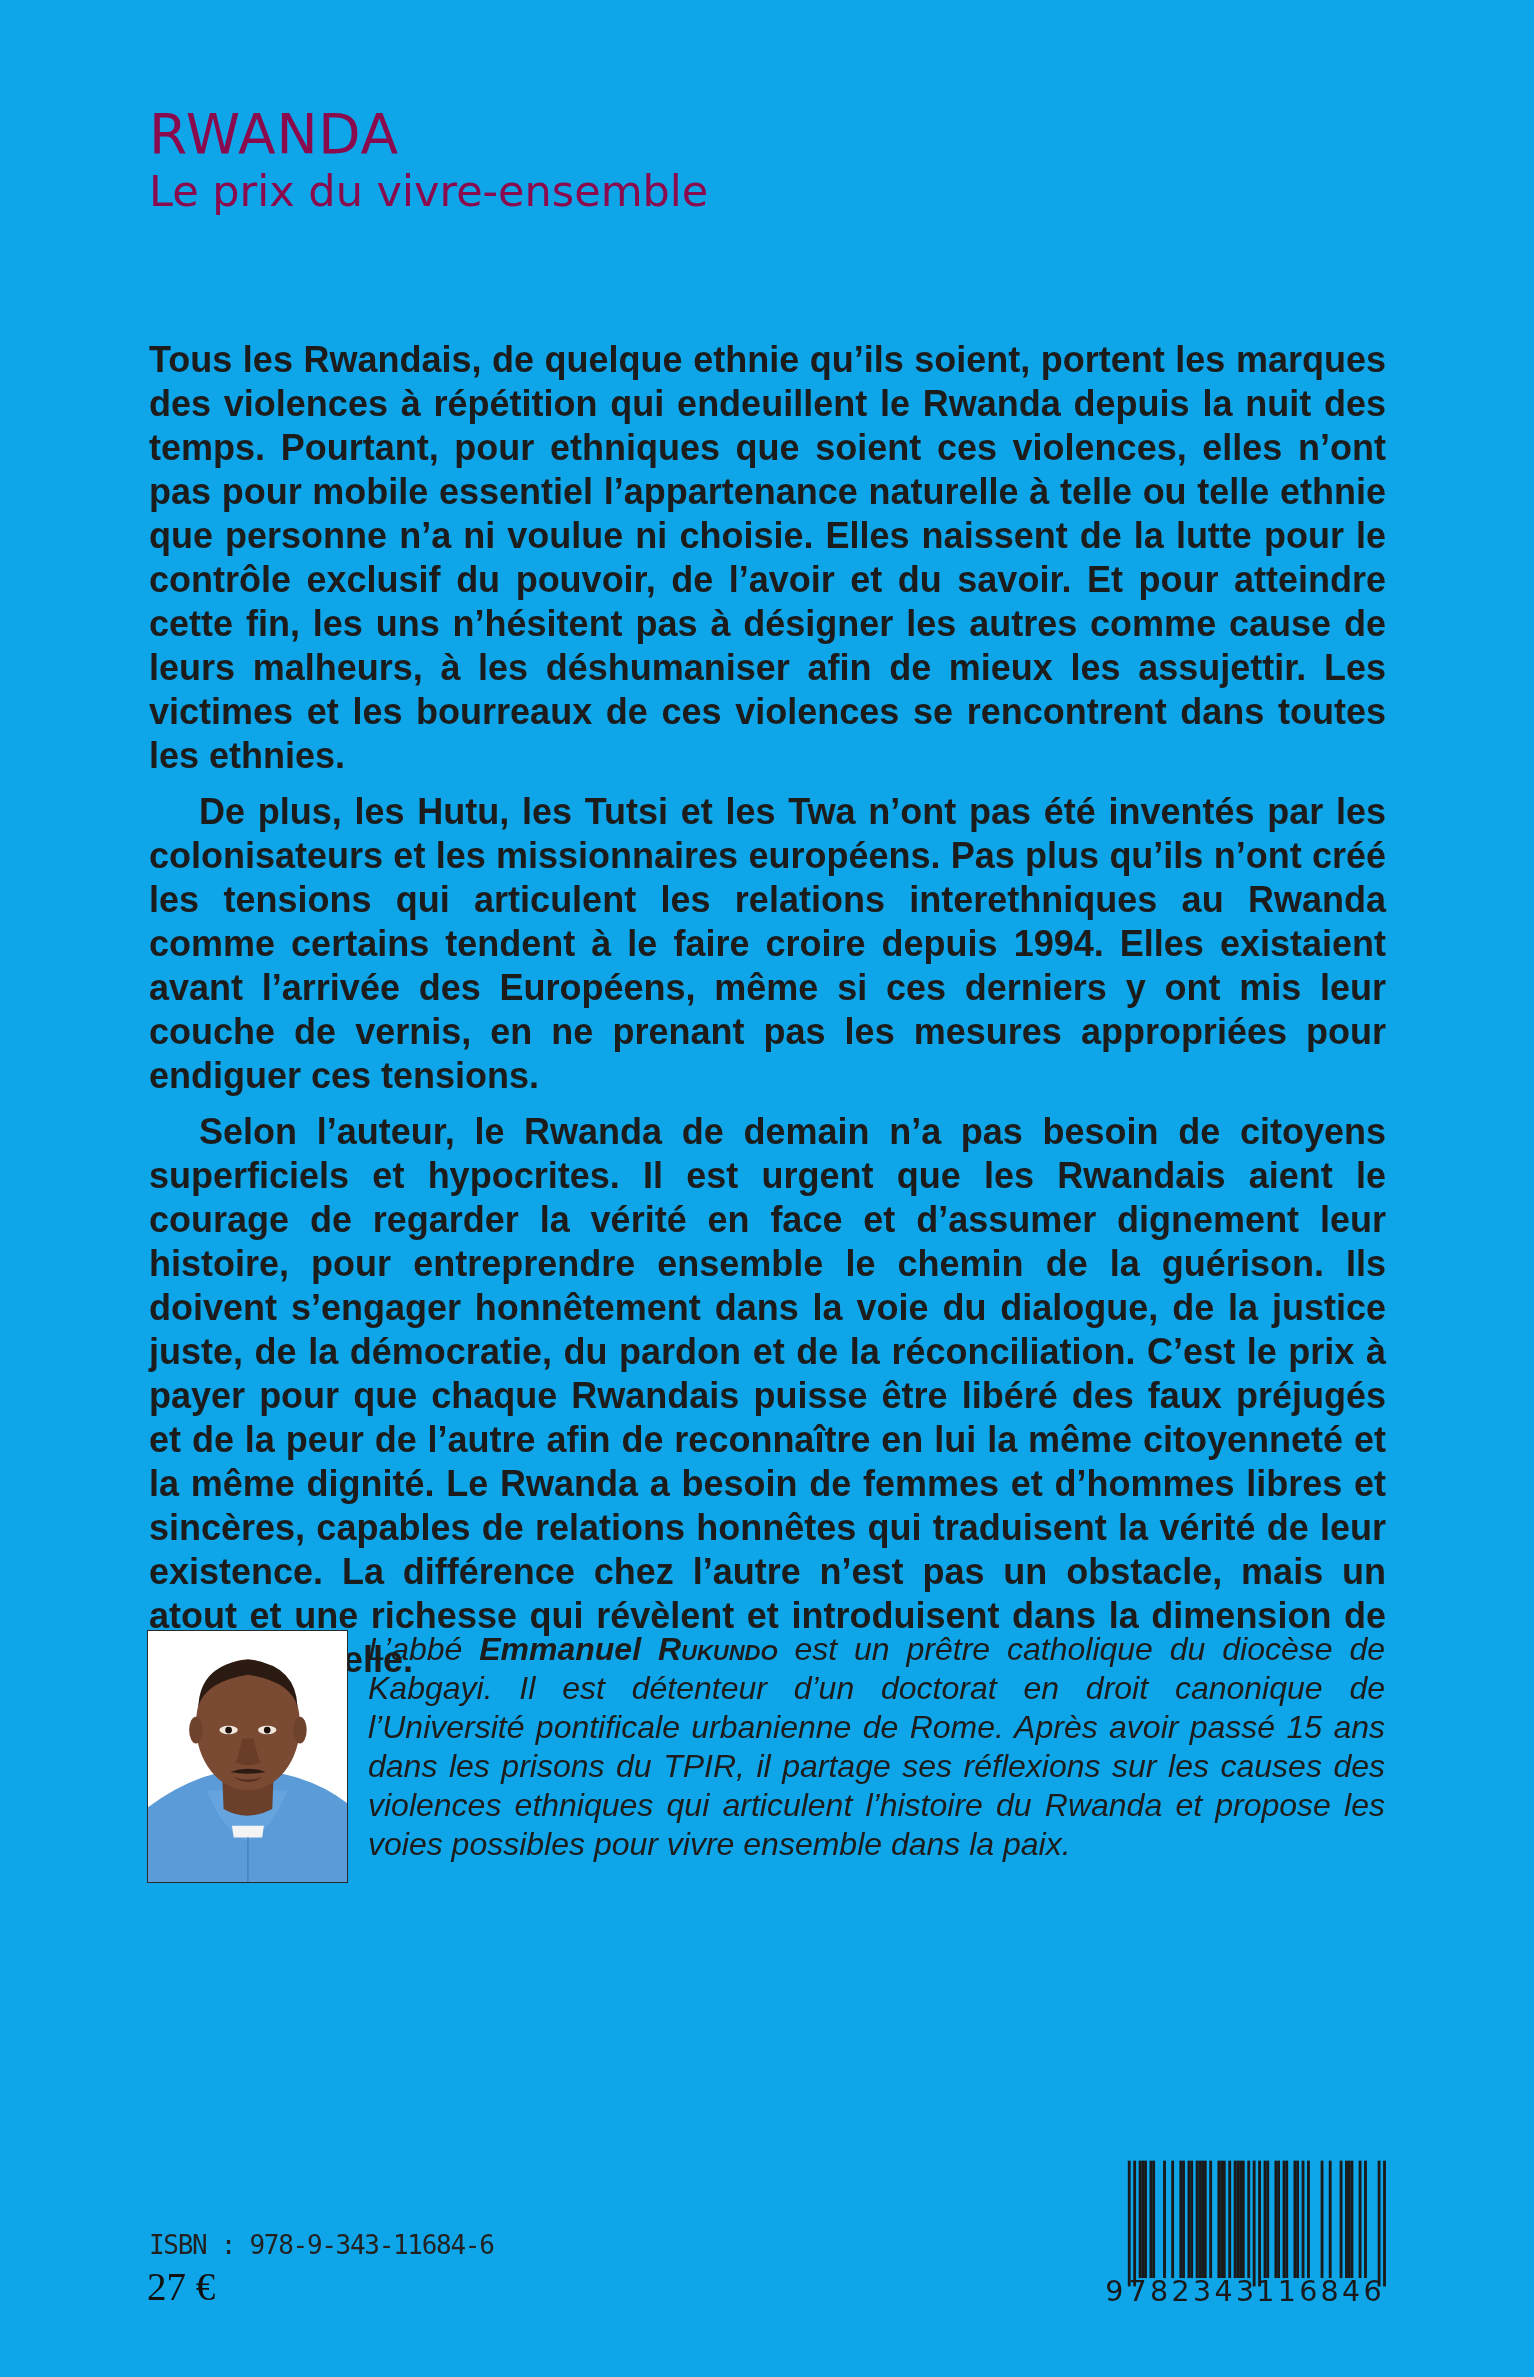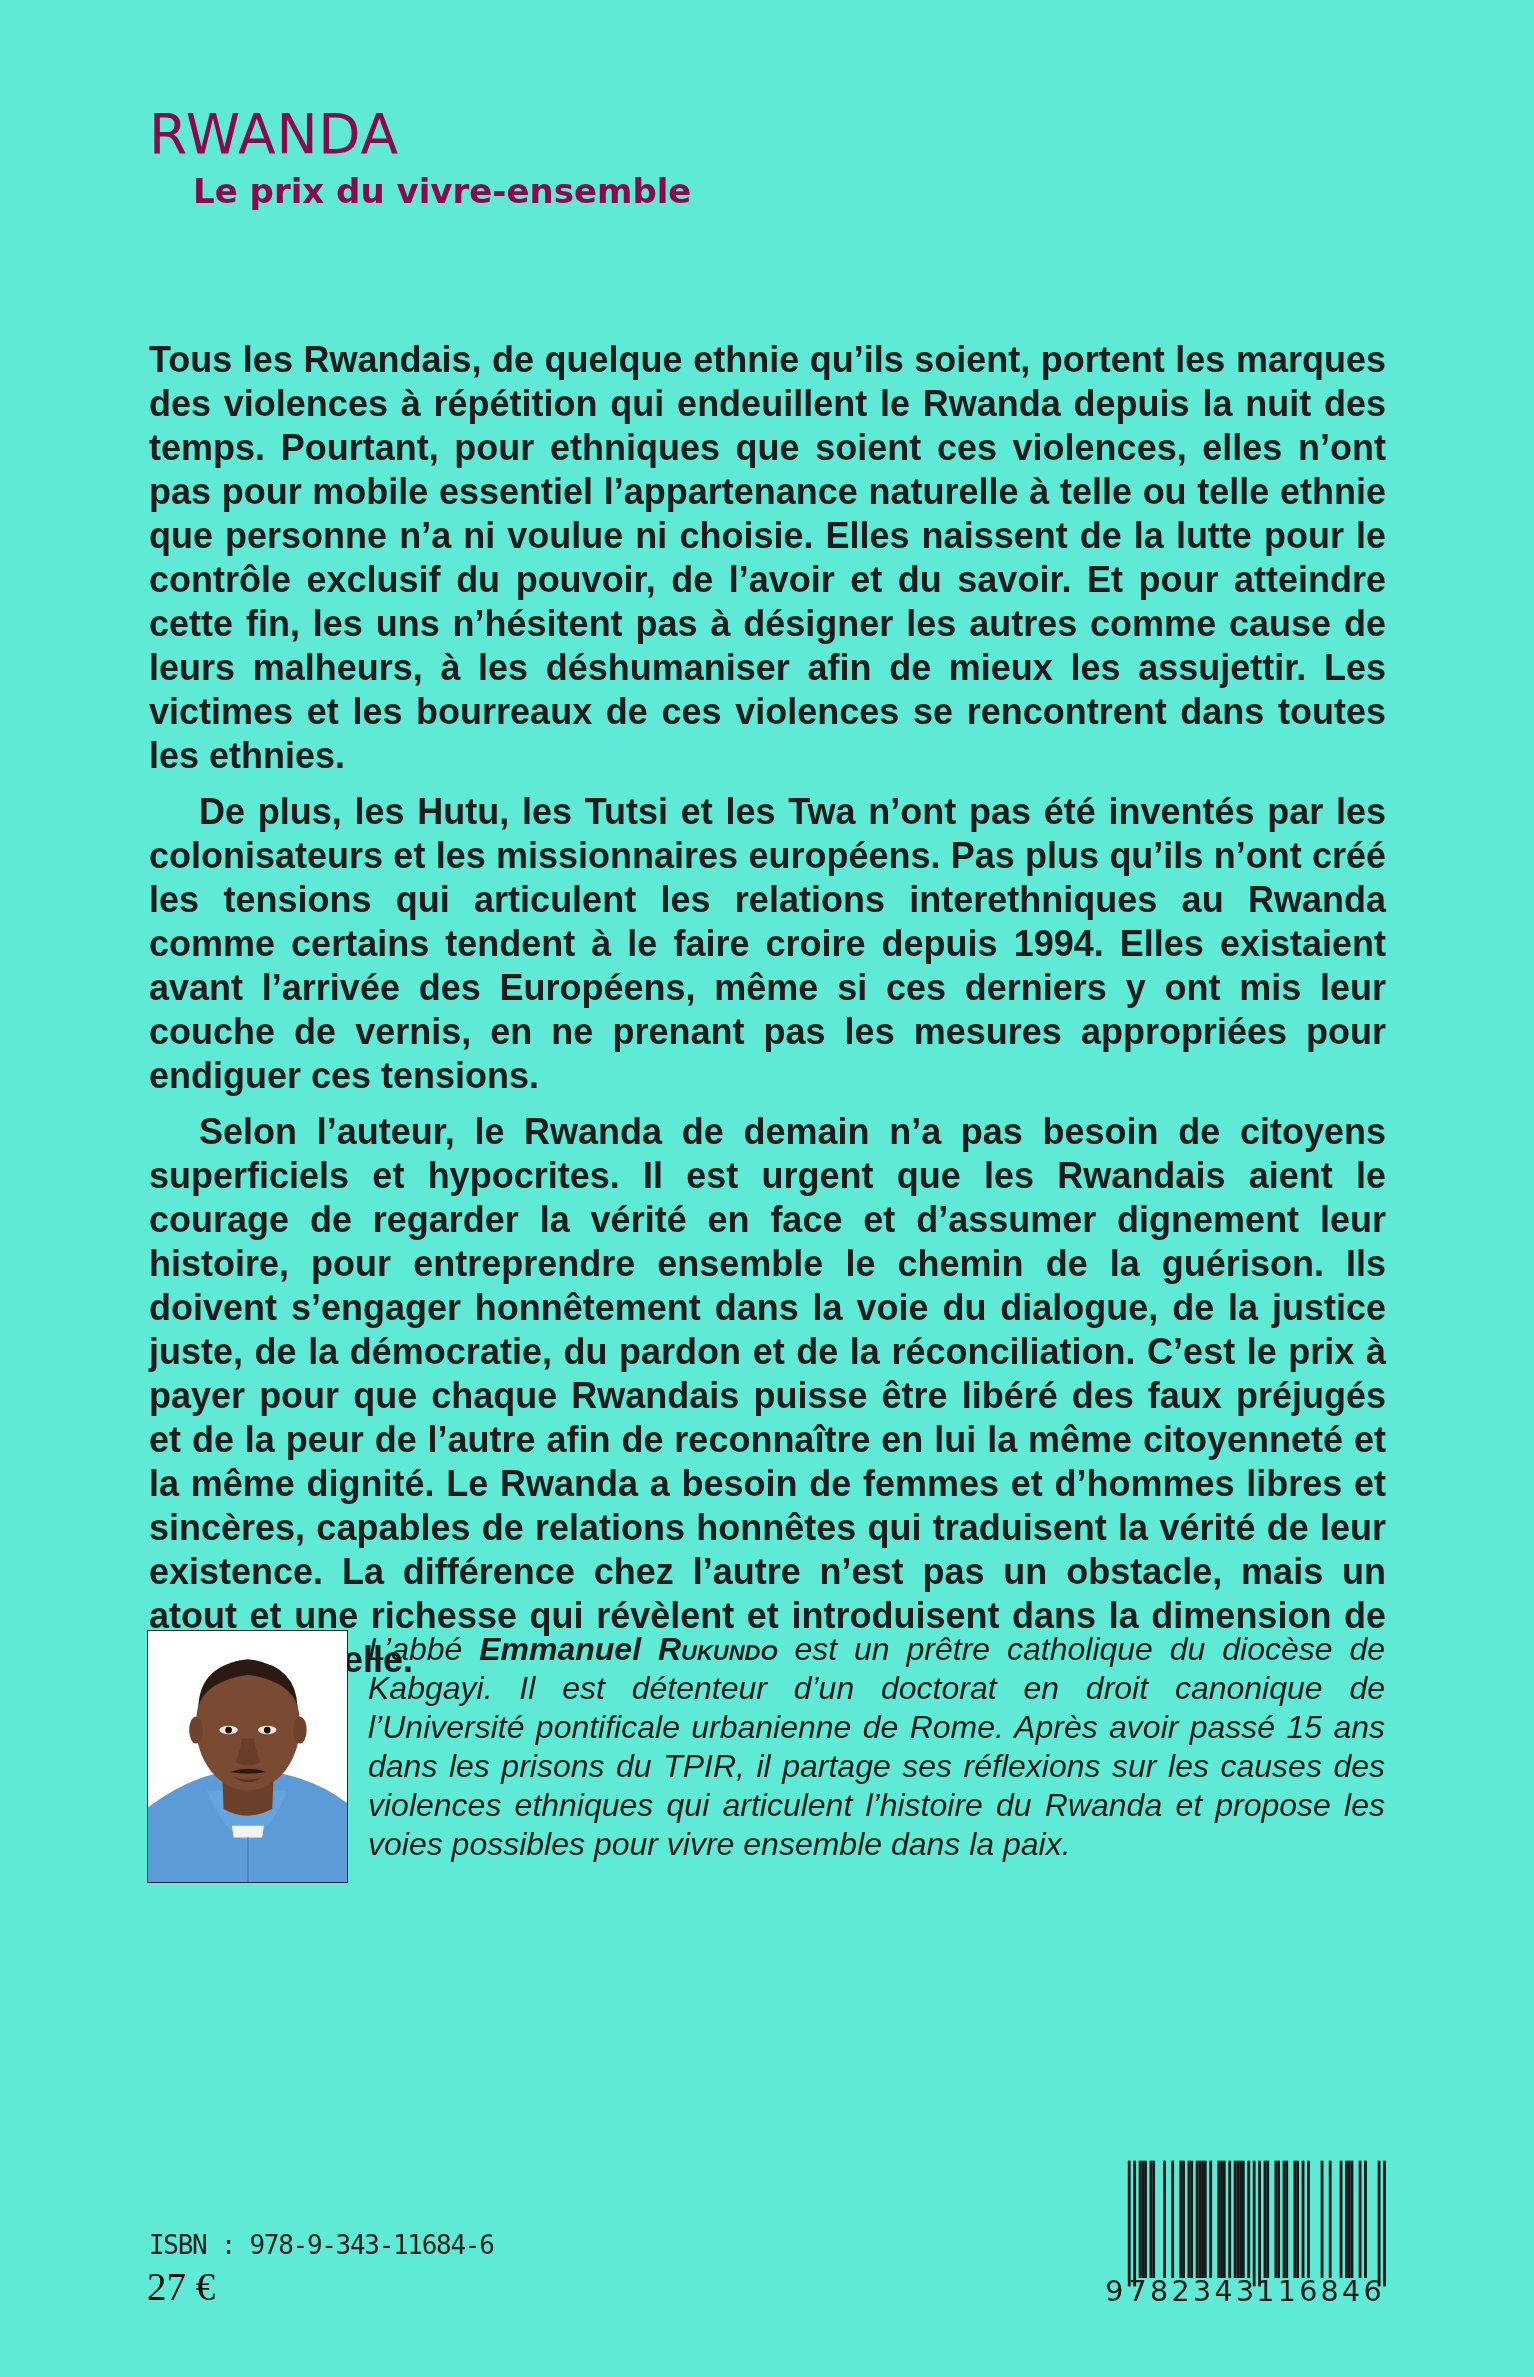--- a/index.html
+++ b/index.html
@@ -1,22 +1,22 @@
 <!DOCTYPE html>
 <html style="font-size:13.4px"><head>
 <meta charset="utf-8">
 <style>
   html, body { margin: 0; padding: 0; background: #ffffff; }
   body { width: 1535px; height: 2377px; position: relative; overflow: hidden; color: #1a1a1a; }
-  .page { position: absolute; left: 0; top: 0; width: 1535px; height: 2377px; background: #5eead4; }
+  .page { position: absolute; left: 0; top: 0; width: 1535px; height: 2377px; background: #0ea5e9; }
 
   .title-block { position: absolute; left: 149px; top: 102px; color: #8a0a4e; font-family: "DejaVu Sans", sans-serif; }
   .title-1 { font-size: 55px; line-height: 64px; letter-spacing: 0.8px; font-weight: 400; }
   .title-2 { font-size: 55px; line-height: 67px; font-weight: 400; letter-spacing: -0.4px; }
-  .title-3 { font-size: 34px; line-height: 54px; font-weight: 700; margin-top: -1.7px; margin-left: 44px; }
+  .title-3 { font-size: 43px; line-height: 54px; font-weight: 400; margin-top: -1.7px; }
 
   .body-text {
     position: absolute; left: 149px; top: 338px; width: 1237px;
     font-family: "Liberation Sans", sans-serif; font-size: 36px; line-height: 44px;
     text-align: justify; color: #1c1c1c; font-weight: bold;
   }
   .body-text p { margin: 0 0 11.8px 0; text-indent: 50px; }
   .body-text p.first { text-indent: 0; }
 
   .bio {

